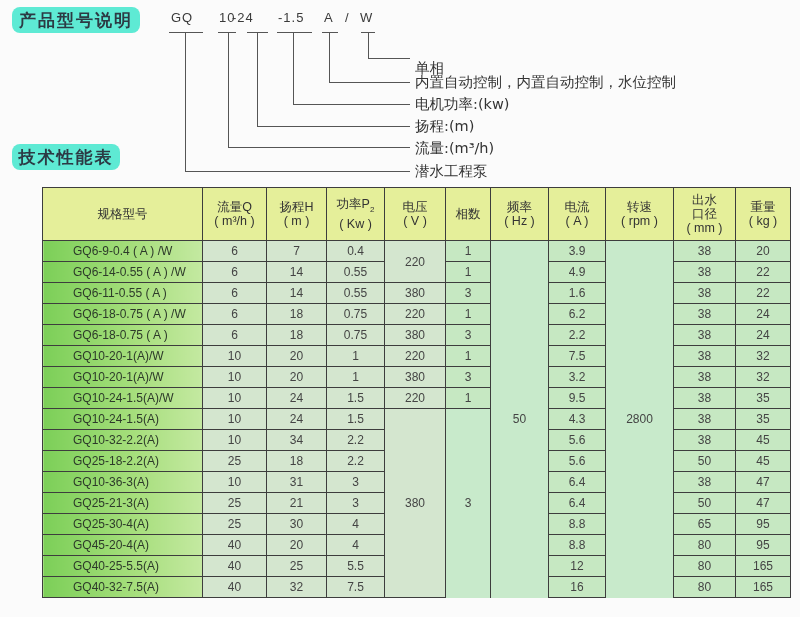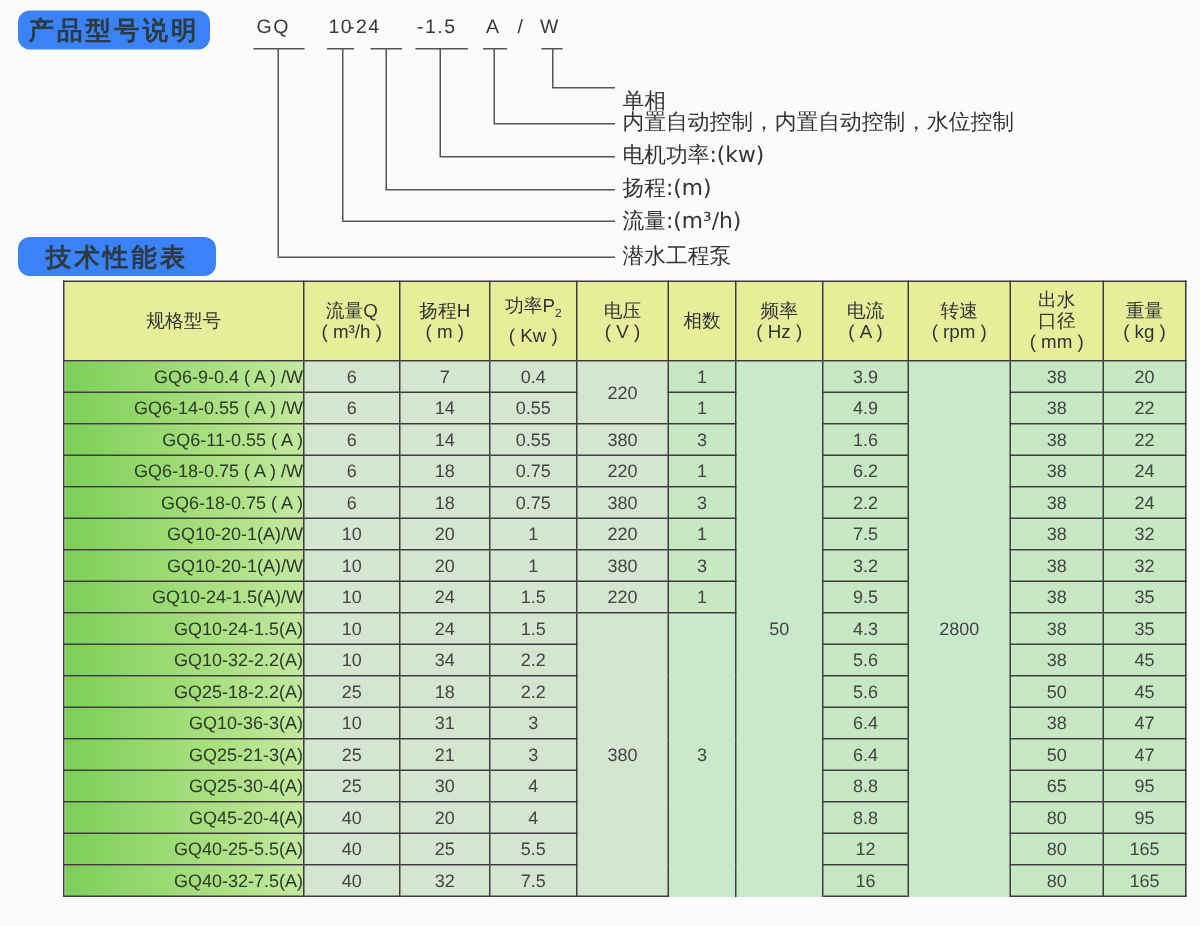--- a/index.html
+++ b/index.html
@@ -1,29 +1,29 @@
 <!DOCTYPE html>
 <html><head>
 <meta charset="utf-8">
 <style>
   html,body{margin:0;padding:0;}
   body{width:800px;height:617px;background:#fbfbfb;position:relative;overflow:hidden;font-family:"DejaVu Sans","Liberation Sans",sans-serif;color:#333;}
-  .section-tag{position:absolute;left:12px;height:26px;width:128px;background:#3b82f6;border-radius:8px;font-size:17px;font-weight:bold;color:#2c3a44;display:flex;align-items:center;justify-content:center;letter-spacing:2px;}
+  .section-tag{position:absolute;left:12px;height:26px;width:128px;background:#5eead4;border-radius:8px;font-size:17px;font-weight:bold;color:#2c3a44;display:flex;align-items:center;justify-content:center;letter-spacing:2px;}
   #tag1{top:7px;}
-  #tag2{top:158px;width:132px;}
+  #tag2{top:144px;width:108px;}
   .code-part{position:absolute;top:10px;font-size:13px;color:#3a3a3a;font-family:"Liberation Sans",sans-serif;letter-spacing:1px;}
   .uline{position:absolute;top:32px;height:1px;background:#555;}
   .vline{position:absolute;width:1px;background:#555;}
   .hline{position:absolute;height:1px;background:#555;}
   .legend{position:absolute;left:415px;font-size:14.5px;color:#333;line-height:16px;}
   table.spec{position:absolute;left:42px;top:187px;border-collapse:collapse;font-family:"Liberation Sans",sans-serif;font-size:12px;color:#444;}
   table.spec td, table.spec th{border:1.5px solid #3d3d3d;text-align:center;padding:0;}
   table.spec th{background:#e5ef9a;font-weight:normal;font-size:12.5px;line-height:14px;color:#333;height:52px;}
   table.spec td{height:20px;background:#c6e8c2;}
-  table.spec td.model{background:linear-gradient(90deg,#7ccf58 0%,#a8df7e 60%,#c4e9a1 100%);text-align:right;padding-left:14px;color:#2d3a2a;}
+  table.spec td.model{background:linear-gradient(90deg,#7ccf58 0%,#a8df7e 60%,#c4e9a1 100%);text-align:left;padding-left:30px;color:#2d3a2a;}
   table.spec td.merged{background:#c8eacb;border-top:none;border-bottom:none;}
   table.spec td.grey{background:#d4e6cf;}
   .sub{font-size:8px;vertical-align:sub;}
 </style>
 </head>
 <body>
 
 <div id="tag1" class="section-tag">产品型号说明</div>
 <div id="tag2" class="section-tag">技术性能表</div>
 

